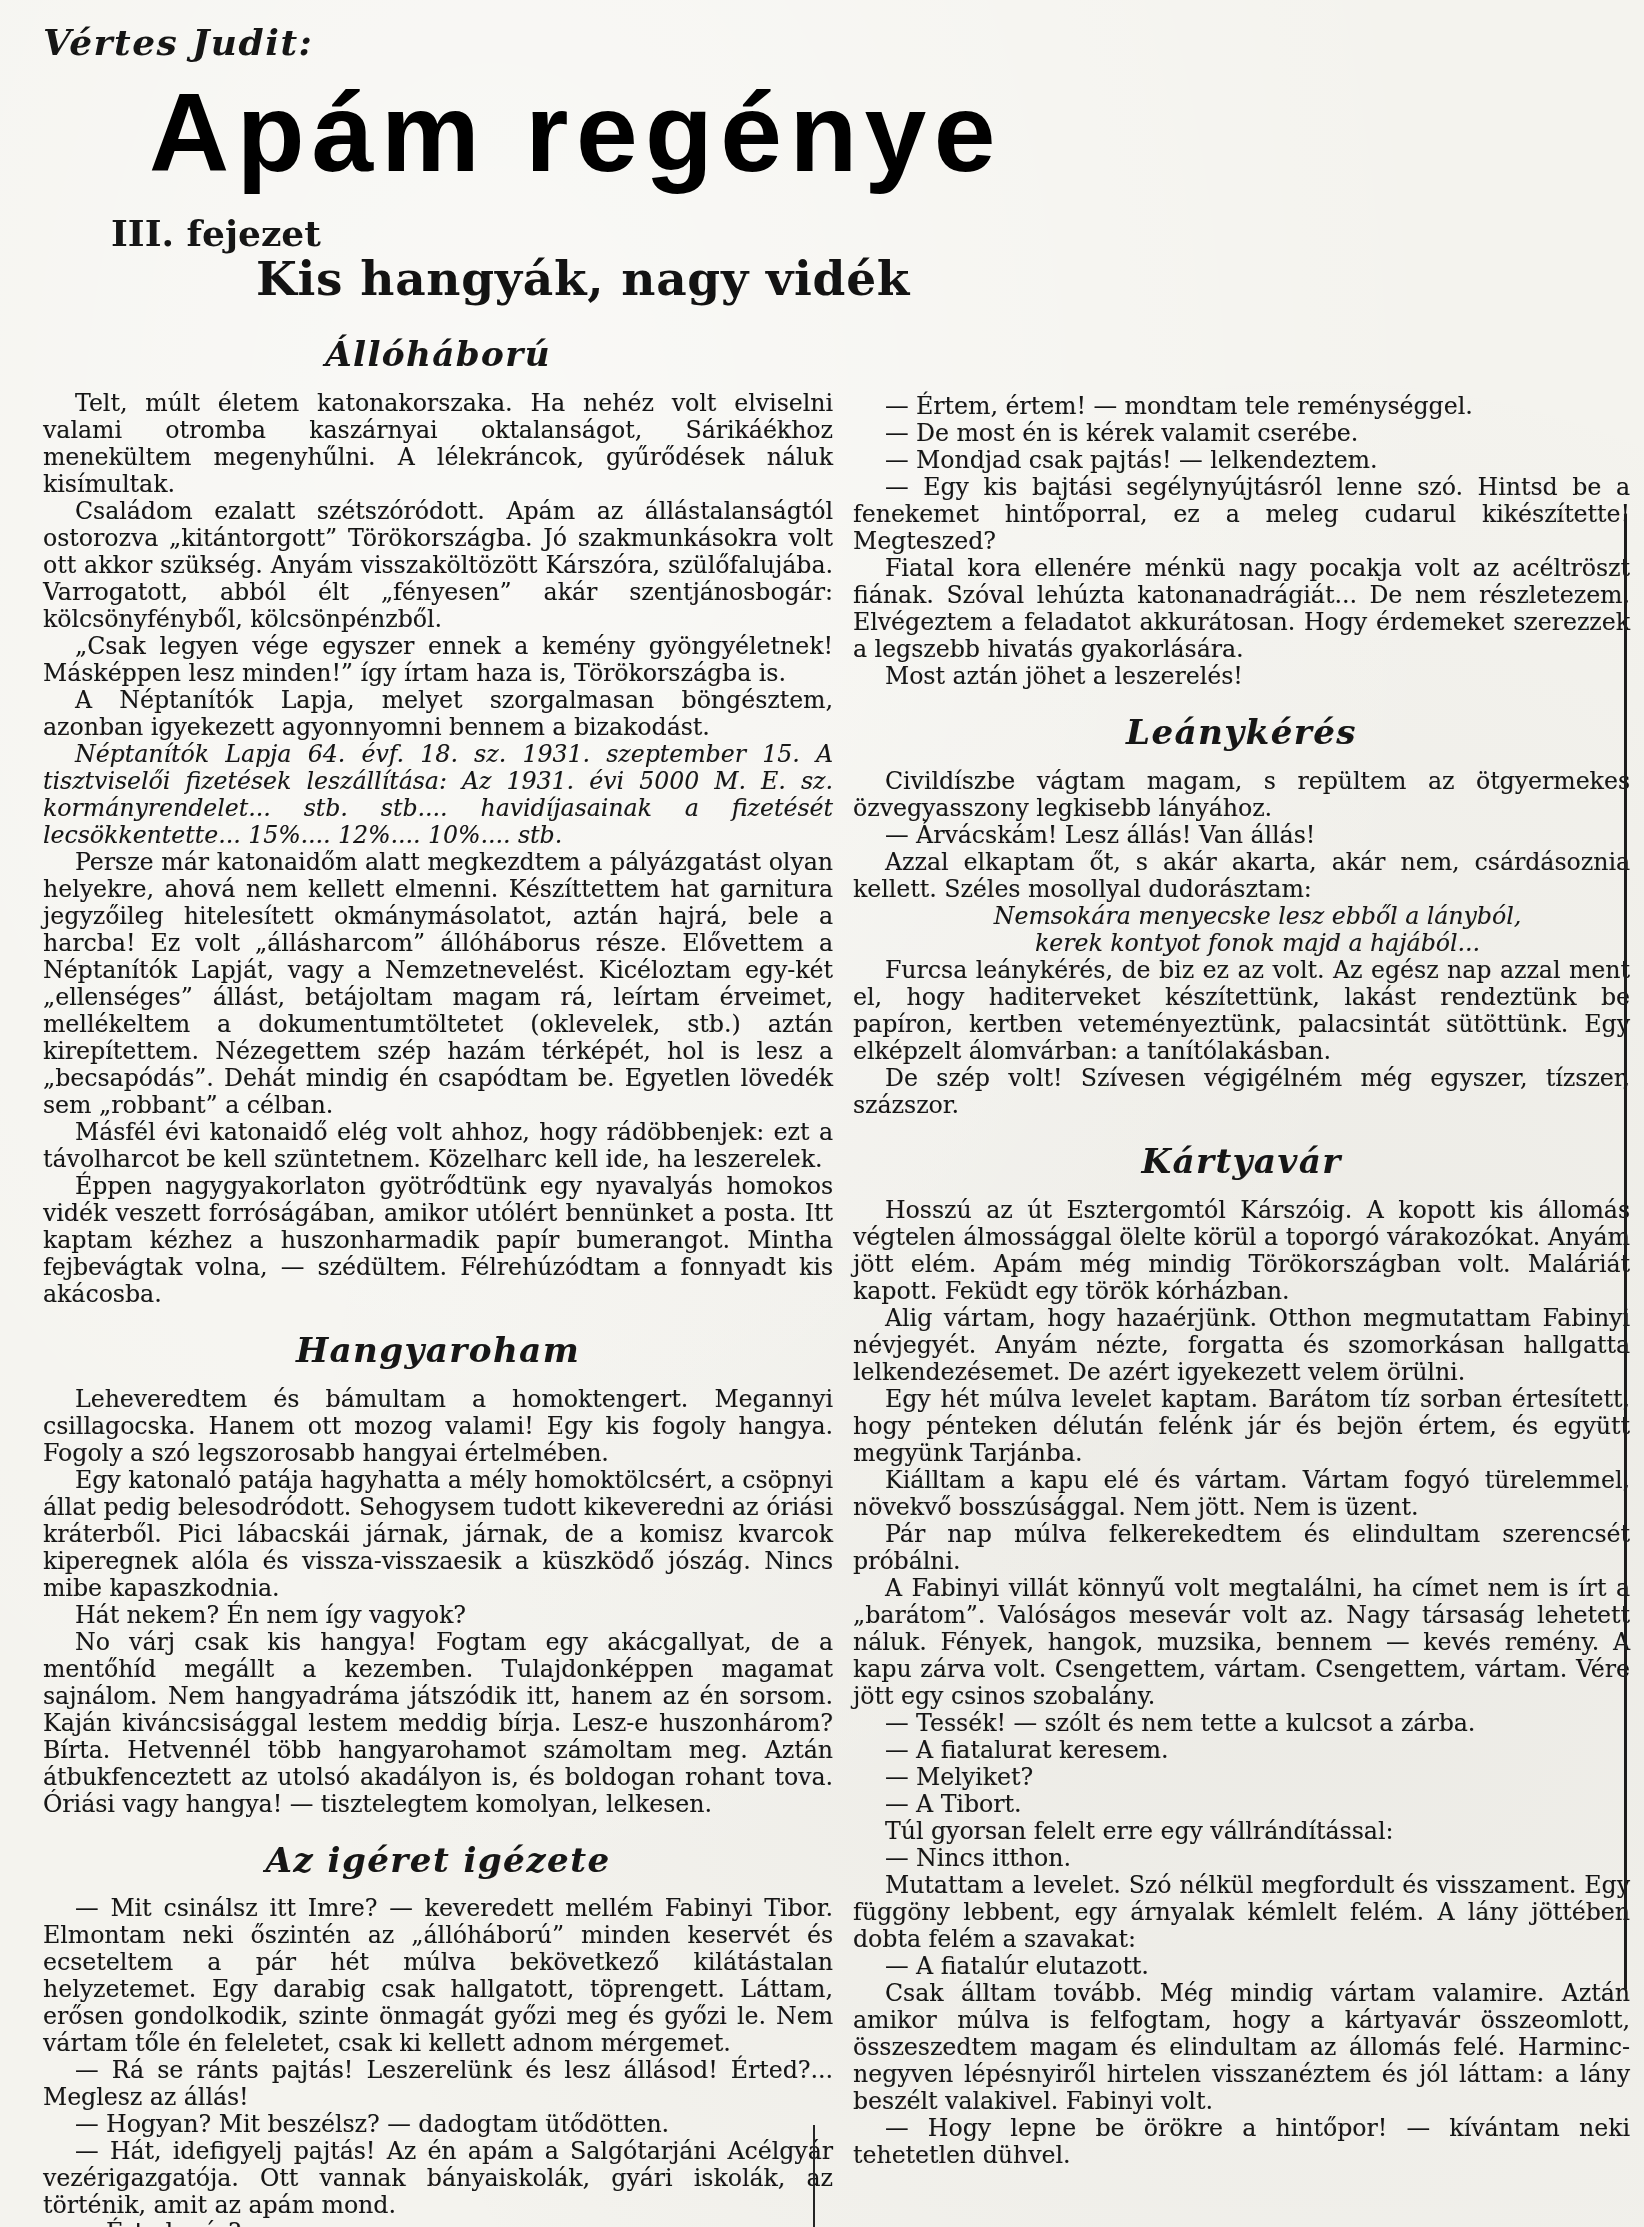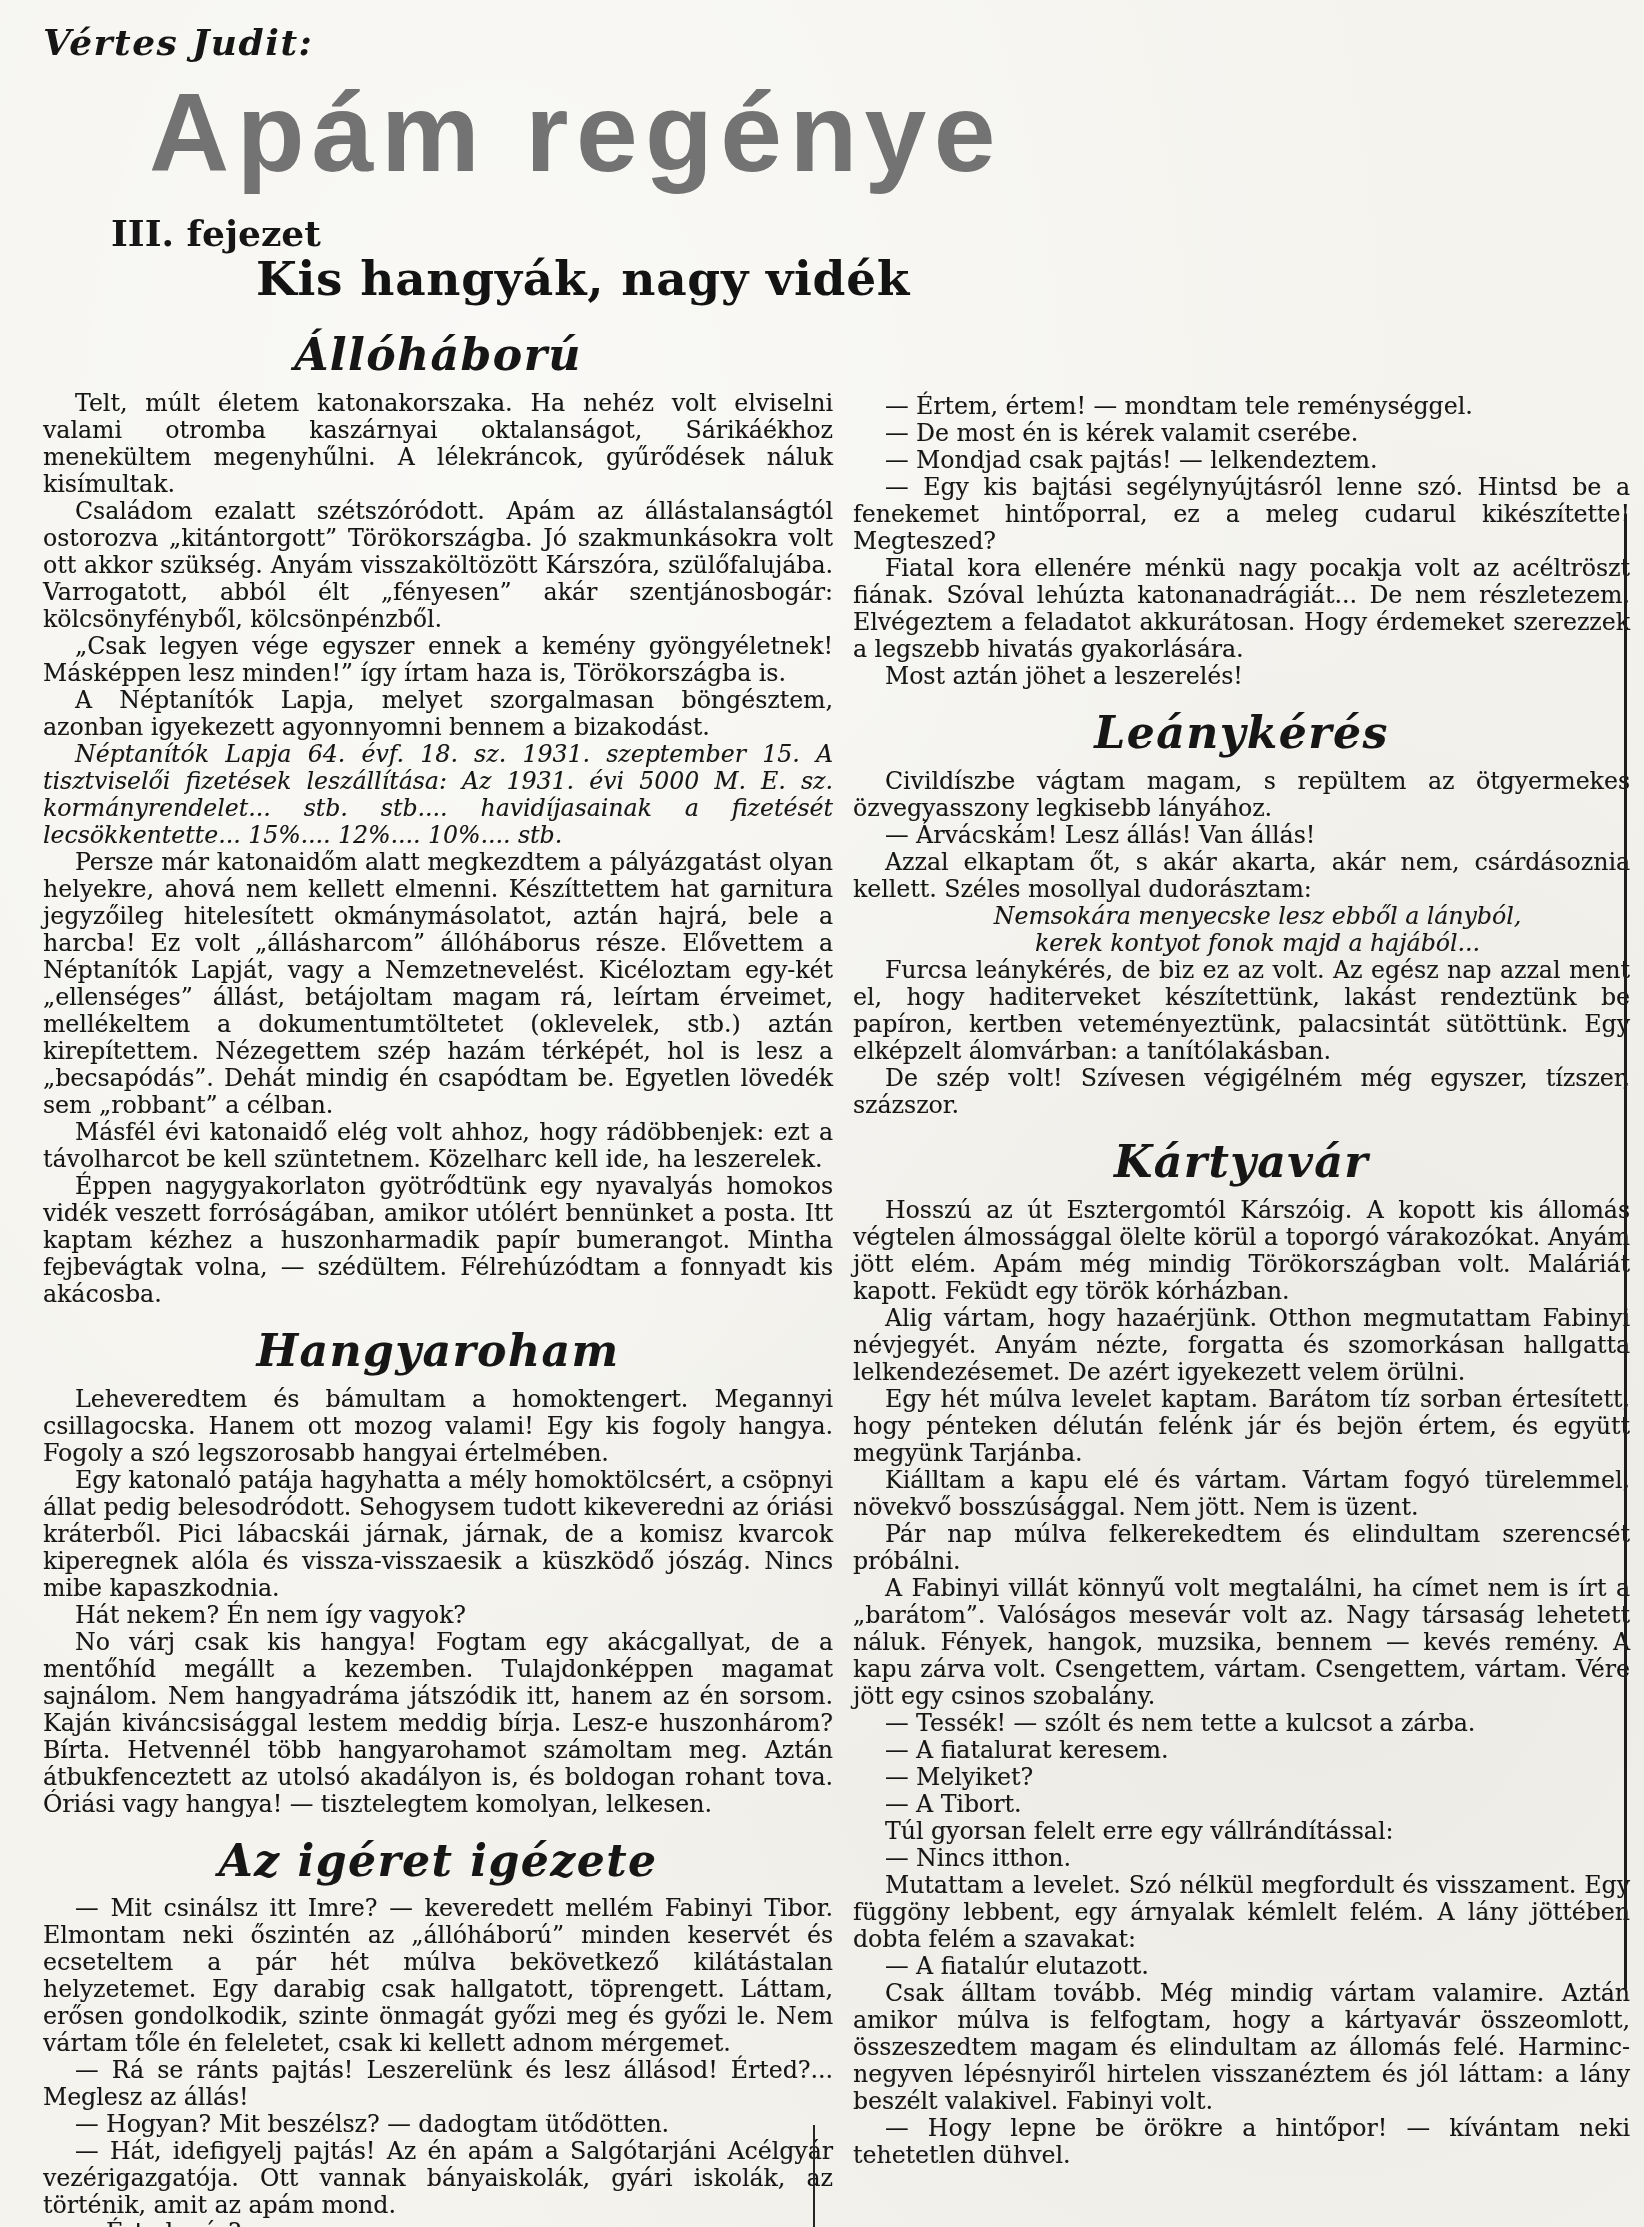--- a/index.html
+++ b/index.html
@@ -18,40 +18,40 @@
   }
   .author{
     position:absolute;left:43px;top:20.7px;width:738px;
     font-style:italic;font-weight:bold;font-size:36px;letter-spacing:1.5px;
   }
   .title{
     position:absolute;left:96px;top:74px;width:960px;
     font-family:"Liberation Sans", sans-serif;
     font-weight:bold;font-size:111px;line-height:118px;letter-spacing:7.4px;
     text-align:center;white-space:nowrap;
-    color:#737373;
+    color:#000000;
   }
   .chapter{
     position:absolute;left:111px;top:212px;width:1004px;
     text-align:left;font-weight:bold;font-size:36px;
   }
   .subtitle{
     position:absolute;left:103px;top:251px;width:960px;
     text-align:center;font-weight:bold;font-size:47px;letter-spacing:0.7px;
     color:#131313;
   }
   .col{
     position:absolute;
     font-size:23.6px;line-height:27px;
     text-shadow:0.3px 0.3px 0 rgba(25,25,25,.35);
   }
   .col-left{left:43px;top:334px;width:790px;}
   .col-right{left:853px;top:393px;width:777px;}
   .section-heading{
-    font-weight:bold;font-style:italic;font-size:44px;line-height:41px;
+    font-weight:bold;font-style:italic;font-size:34px;line-height:41px;
     text-align:center;margin:22px 0 14.8px 0;letter-spacing:1.5px;
   }
   .col-left .section-heading:first-child{margin-top:0;}
   .para{
     margin:0;text-indent:32px;text-align:justify;
   }
   .italic-para{font-style:italic;}
   .verse{
     margin:0;font-style:italic;text-indent:32px;text-align:center;
   }

